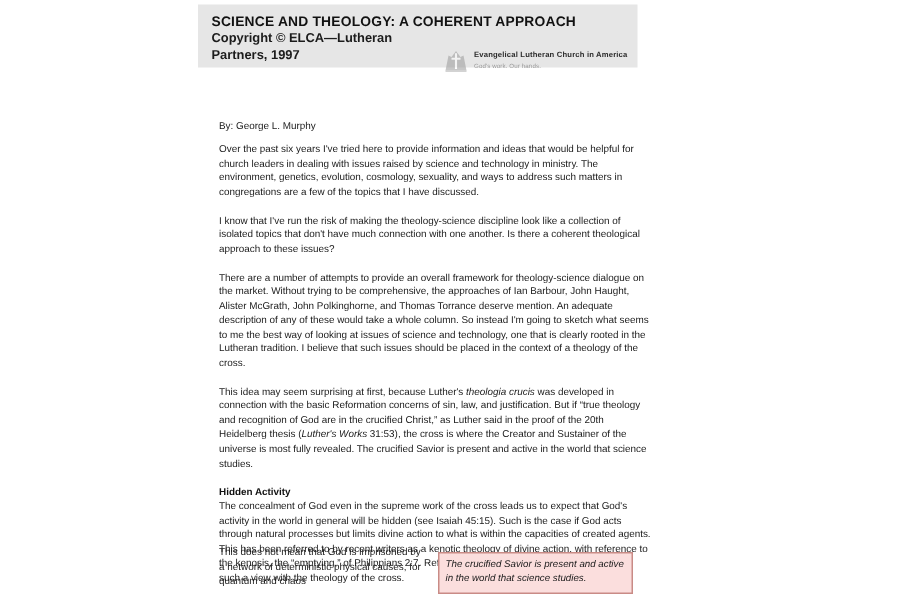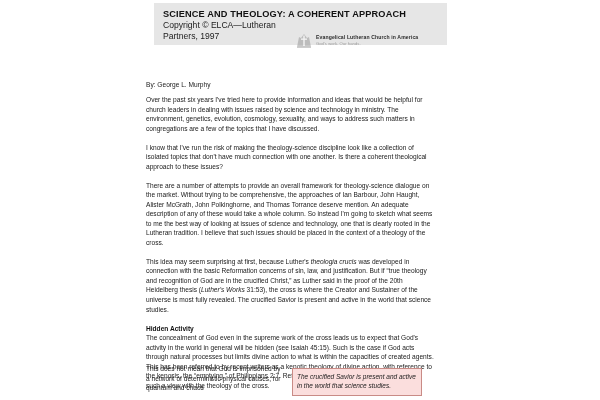--- a/index.html
+++ b/index.html
@@ -18,40 +18,40 @@
   #page {
     position: relative;
     width: 600px;
     height: 400px;
     background: #ffffff;
   }
 
   
   .masthead {
     position: absolute;
-    left: 154px;
+    left: 132px;
     top: 3px;
     width: 293px;
     height: 42px;
     background: #e6e6e6;
   }
   .masthead-inner {
     padding: 6px 0 0 9px;
   }
   .doc-title {
     font-size: 9.2px;
     font-weight: bold;
     letter-spacing: 0.15px;
     color: #111111;
     line-height: 11px;
     white-space: nowrap;
   }
   .doc-copyright {
     font-size: 8.6px;
-    font-weight: normal;
+    font-weight: bold;
     color: #1c1c1c;
     line-height: 11.4px;
     width: 150px;
   }
 
   
   .logo-lockup {
     position: absolute;
     left: 296px;
     top: 33px;

